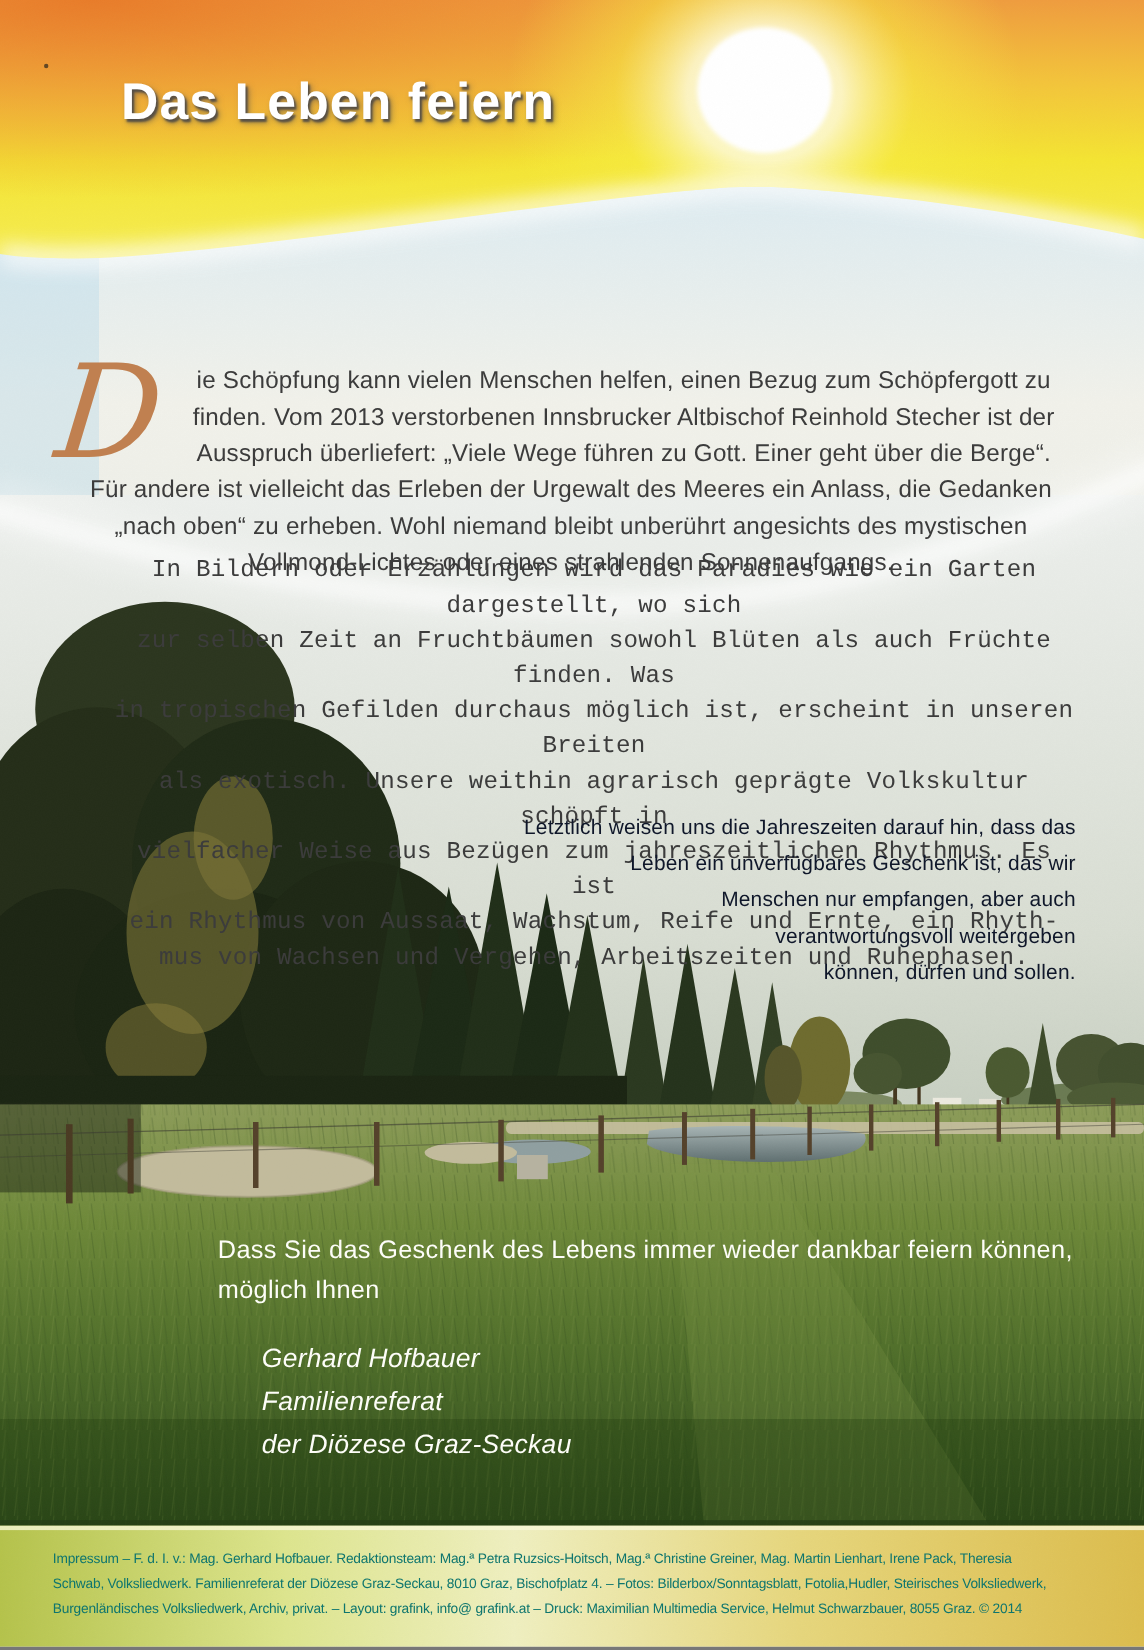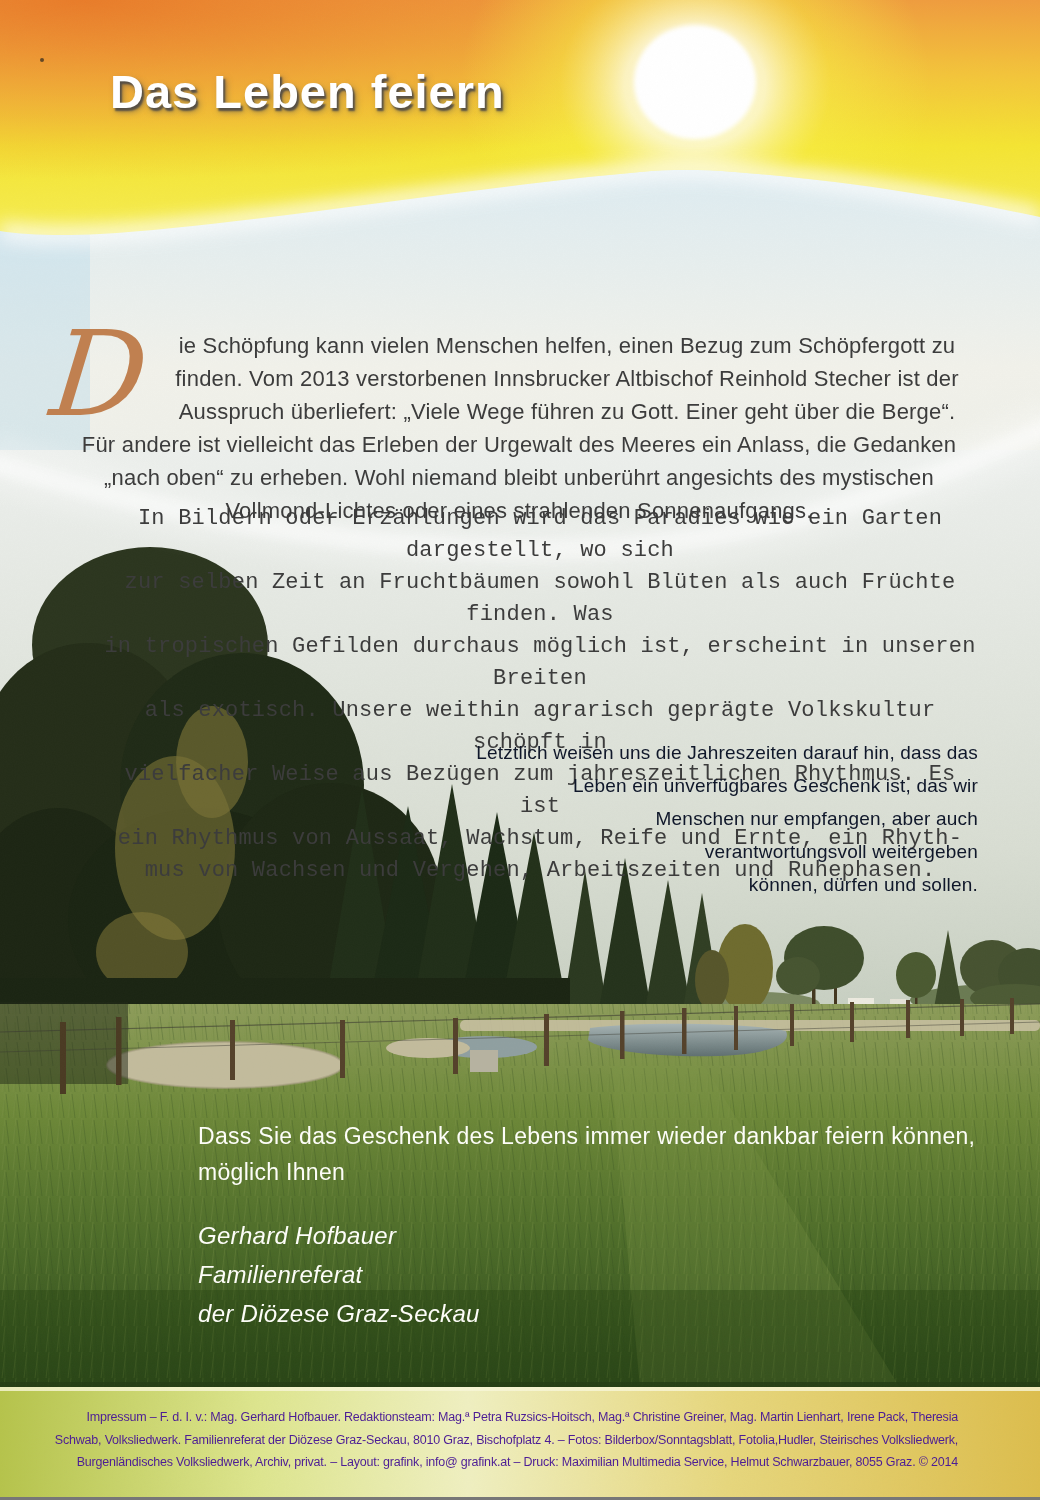--- a/index.html
+++ b/index.html
@@ -45,29 +45,28 @@
     text-align:right;letter-spacing:.2px;
   }
   .closing{
     left:198px;top:1118px;width:800px;
     font-size:23px;line-height:36px;color:#fdfdf8;
     letter-spacing:.3px;
   }
   .sig{
     top:1216px;width:360px;
     font-size:24px;line-height:39px;color:#fdfdf8;
-    font-style:italic;letter-spacing:.3px;
+    font-style:italic;letter-spacing:.3px;margin-left:40px;
   }
   .sig-left{left:198px;}
   .sig-right{left:543px;}
   .imprint{
     left:48px;top:1406px;width:910px;
-    font-size:12.5px;line-height:22.5px;color:#4c1d95;
+    font-size:12.5px;line-height:22.5px;color:#0f766e;
     letter-spacing:-0.2px;
-    text-align:right;
   }
 </style>
 </head>
 <body>
 
 <div id="page">
 
   <svg id="scene" width="1040" height="1500" viewBox="0 0 1040 1500" aria-hidden="true">
     <defs>
       <linearGradient id="midGrad" x1="0" y1="0" x2="0" y2="1">

